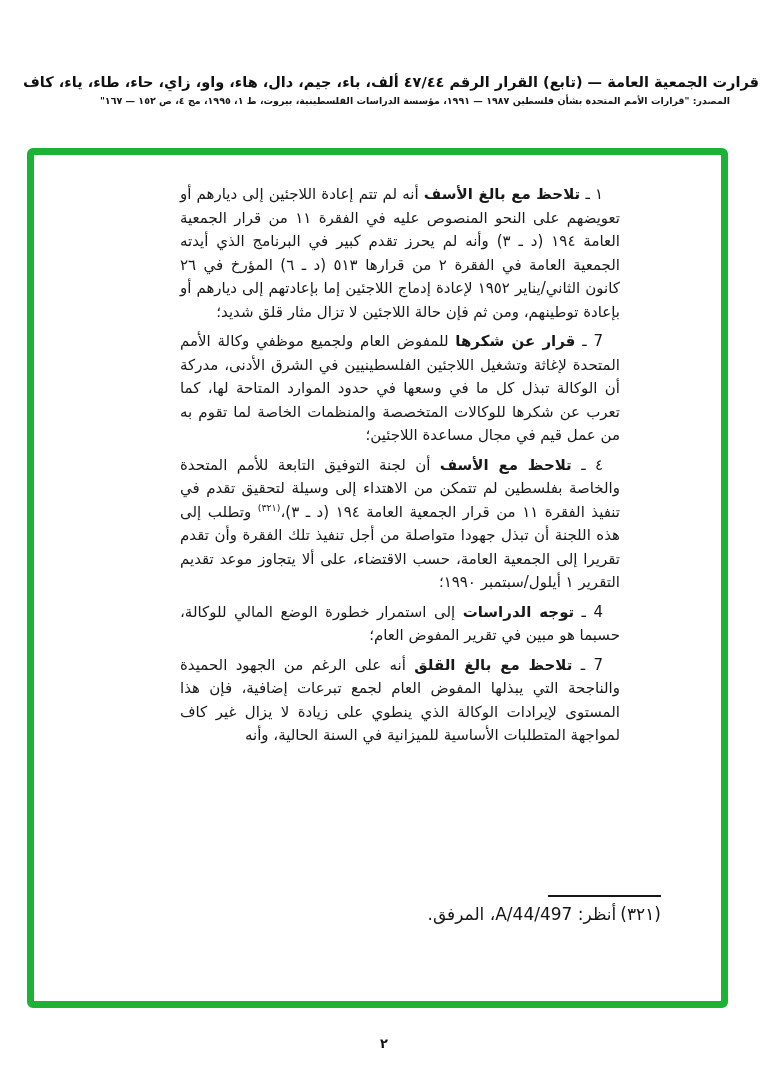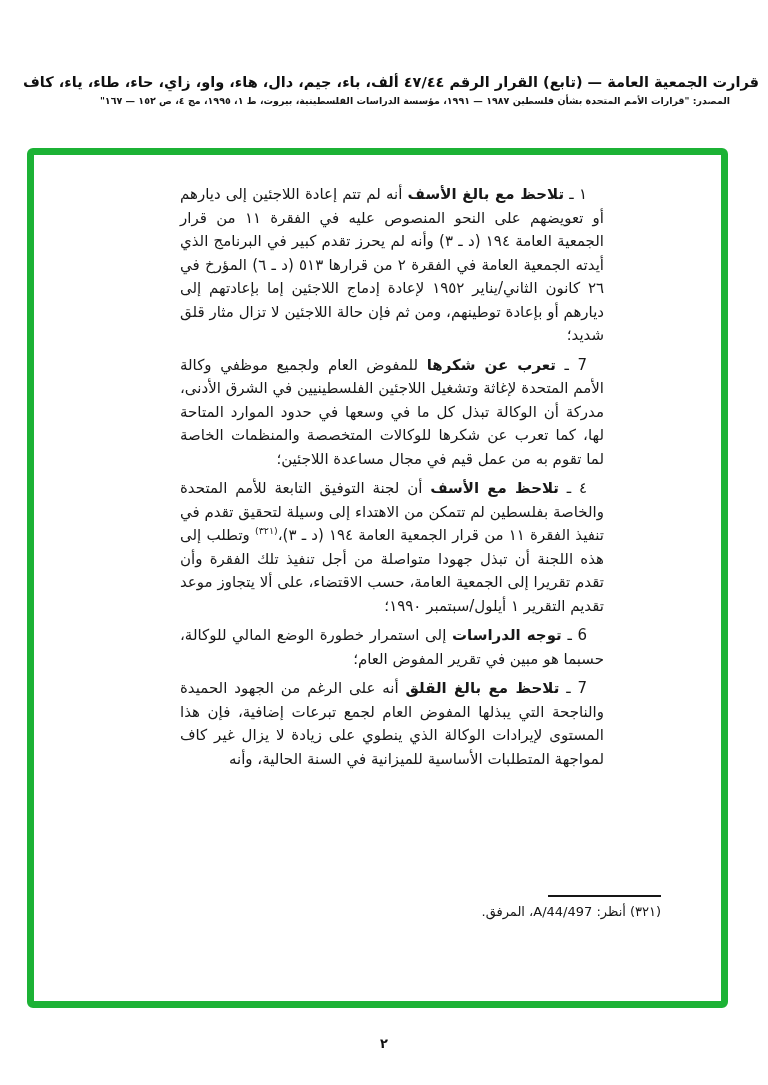--- a/index.html
+++ b/index.html
@@ -33,37 +33,37 @@
     border-radius:6px;
     box-sizing:border-box;
     background:#ffffff;
   }
   
   .content{
     position:absolute;top:28px;right:101px;width:440px;
     direction:rtl;text-align:justify;
     font-size:15px;line-height:23.5px;color:#181818;
   }
-  .para{margin:0 16px 6px 0;text-indent:17px;}
+  .para{margin:0 0 6px 0;text-indent:17px;}
   .para .lead{font-weight:bold;}
   .para .pnum{font-weight:normal;}
   .para sup{
     font-size:9.5px;line-height:0;vertical-align:6px;
   }
   
   .footnote-area{
     position:absolute;top:740px;right:60px;
     direction:rtl;text-align:right;
   }
   .footnote-rule{
     width:113px;height:2px;background:#161616;
     margin:0 0 7px 0; 
   }
   .footnote{
-    font-size:13px;color:#141414;white-space:nowrap;
+    font-size:17px;color:#141414;white-space:nowrap;
   }
   .footnote .fn-marker{margin-left:4px;}
   
   .page-num{
     position:absolute;top:1036px;left:0;right:0;
     text-align:center;
     font-size:13px;font-weight:bold;color:#111;
   }
 </style>
 </head>
@@ -73,23 +73,23 @@
 
   <div class="hdr">
     <div class="hdr-title">قرارت الجمعية العامة — (تابع) القرار الرقم ٤٧/٤٤ ألف، باء، جيم، دال، هاء، واو، زاي، حاء، طاء، ياء، كاف</div>
     <div class="hdr-source">المصدر: "قرارات الأمم المتحدة بشأن فلسطين ١٩٨٧ — ١٩٩١، مؤسسة الدراسات الفلسطينية، بيروت، ط ١، ١٩٩٥، مج ٤، ص ١٥٢ — ١٦٧"</div>
   </div>
 
   <div class="frame">
 
     <div class="content">
         <p class="para"><span class="pnum">١ ـ </span><span class="lead">تلاحظ مع بالغ الأسف</span> أنه لم تتم إعادة اللاجئين إلى ديارهم أو تعويضهم على النحو المنصوص عليه في الفقرة ١١ من قرار الجمعية العامة ١٩٤ (د ـ ٣) وأنه لم يحرز تقدم كبير في البرنامج الذي أيدته الجمعية العامة في الفقرة ٢ من قرارها ٥١٣ (د ـ ٦) المؤرخ في ٢٦ كانون الثاني/يناير ١٩٥٢ لإعادة إدماج اللاجئين إما بإعادتهم إلى ديارهم أو بإعادة توطينهم، ومن ثم فإن حالة اللاجئين لا تزال مثار قلق شديد؛</p>
-        <p class="para"><span class="pnum">7 ـ </span><span class="lead">تعرب عن شكرها</span> للمفوض العام ولجميع موظفي وكالة الأمم المتحدة لإغاثة وتشغيل اللاجئين الفلسطينيين في الشرق الأدنى، مدركة أن الوكالة تبذل كل ما في وسعها في حدود الموارد المتاحة لها، كما تعرب عن شكرها للوكالات المتخصصة والمنظمات الخاصة لما تقوم به من عمل قيم في مجال مساعدة اللاجئين؛</p>
+        <p class="para"><span class="pnum">7 ـ </span><span class="lead">قرار عن شكرها</span> للمفوض العام ولجميع موظفي وكالة الأمم المتحدة لإغاثة وتشغيل اللاجئين الفلسطينيين في الشرق الأدنى، مدركة أن الوكالة تبذل كل ما في وسعها في حدود الموارد المتاحة لها، كما تعرب عن شكرها للوكالات المتخصصة والمنظمات الخاصة لما تقوم به من عمل قيم في مجال مساعدة اللاجئين؛</p>
         <p class="para"><span class="pnum">٤ ـ </span><span class="lead">تلاحظ مع الأسف</span> أن لجنة التوفيق التابعة للأمم المتحدة والخاصة بفلسطين لم تتمكن من الاهتداء إلى وسيلة لتحقيق تقدم في تنفيذ الفقرة ١١ من قرار الجمعية العامة ١٩٤ (د ـ ٣)،<sup>(٣٢١)</sup> وتطلب إلى هذه اللجنة أن تبذل جهودا متواصلة من أجل تنفيذ تلك الفقرة وأن تقدم تقريرا إلى الجمعية العامة، حسب الاقتضاء، على ألا يتجاوز موعد تقديم التقرير ١ أيلول/سبتمبر ١٩٩٠؛</p>
-        <p class="para"><span class="pnum">6 ـ </span><span class="lead">توجه الدراسات</span> إلى استمرار خطورة الوضع المالي للوكالة، حسبما هو مبين في تقرير المفوض العام؛</p>
+        <p class="para"><span class="pnum">4 ـ </span><span class="lead">توجه الدراسات</span> إلى استمرار خطورة الوضع المالي للوكالة، حسبما هو مبين في تقرير المفوض العام؛</p>
         <p class="para"><span class="pnum">7 ـ </span><span class="lead">تلاحظ مع بالغ القلق</span> أنه على الرغم من الجهود الحميدة والناجحة التي يبذلها المفوض العام لجمع تبرعات إضافية، فإن هذا المستوى لإيرادات الوكالة الذي ينطوي على زيادة لا يزال غير كاف لمواجهة المتطلبات الأساسية للميزانية في السنة الحالية، وأنه</p>
       </div>
 
     <div class="footnote-area">
       <div class="footnote-rule"></div>
       <div class="footnote">
         <span class="fn-marker">(٣٢١)</span><span>أنظر: A/44/497، المرفق.</span>
       </div>
     </div>
 

